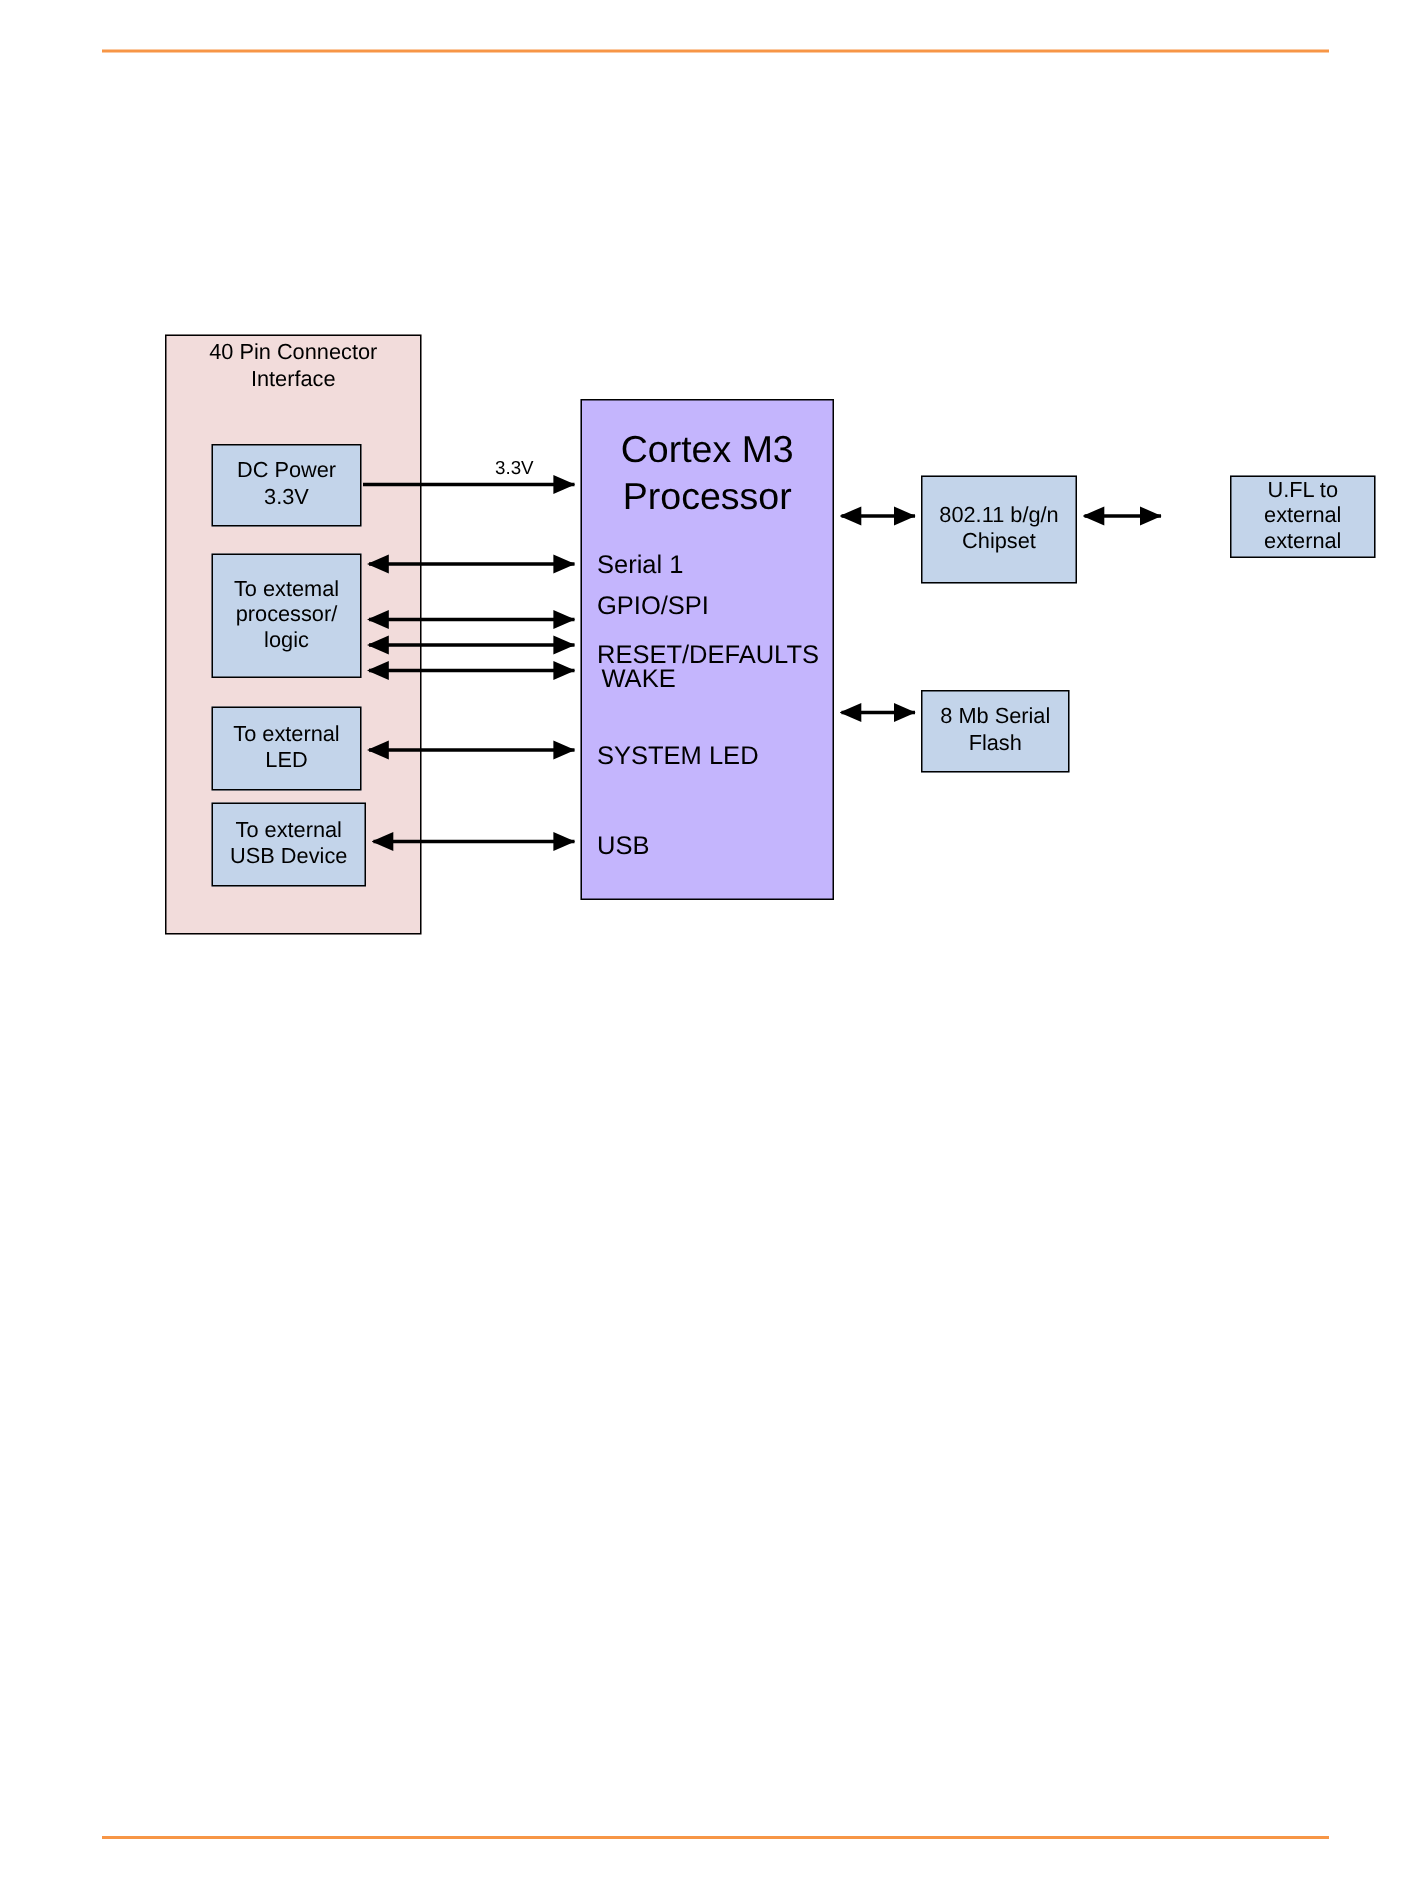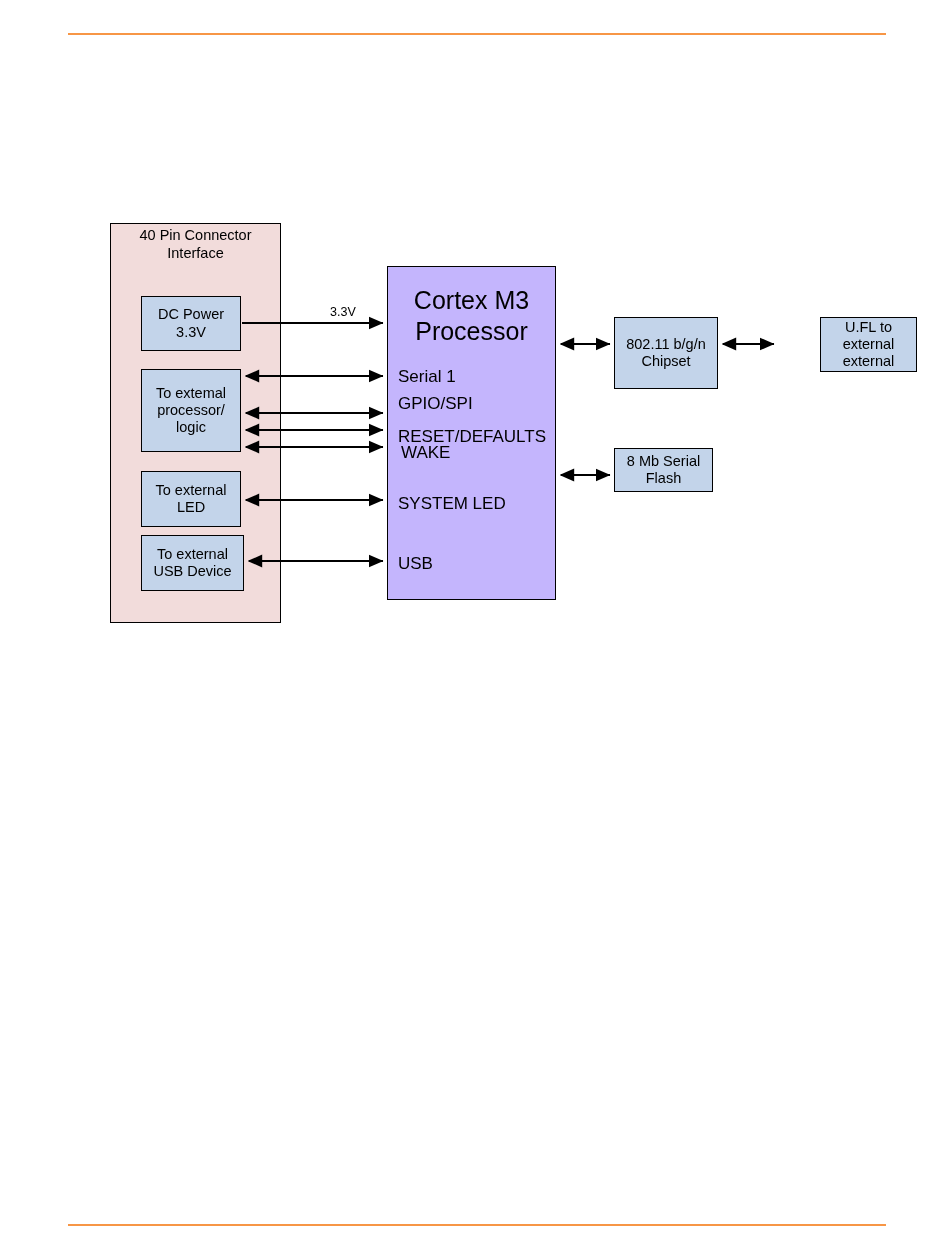--- a/index.html
+++ b/index.html
@@ -175,21 +175,21 @@
   </div>
 
   <div class="box blue" style="left:778px; top:317px; width:97px; height:55px;margin-left:42px;">
     <div>
       <div>U.FL to</div>
       <div>external</div>
       <div>external</div>
     </div>
   </div>
 
-  <div class="box blue" style="left:614px; top:448px; width:99px; height:44px;">
+  <div class="box blue" style="left:614px; top:460px; width:99px; height:55px;">
     <div>
       <div>8 Mb Serial</div>
       <div>Flash</div>
     </div>
   </div>
 
   <div class="wire-label" style="left:330px; top:305px;">3.3V</div>
 
   <svg id="wires" viewBox="0 0 950 1260">
     <defs>

